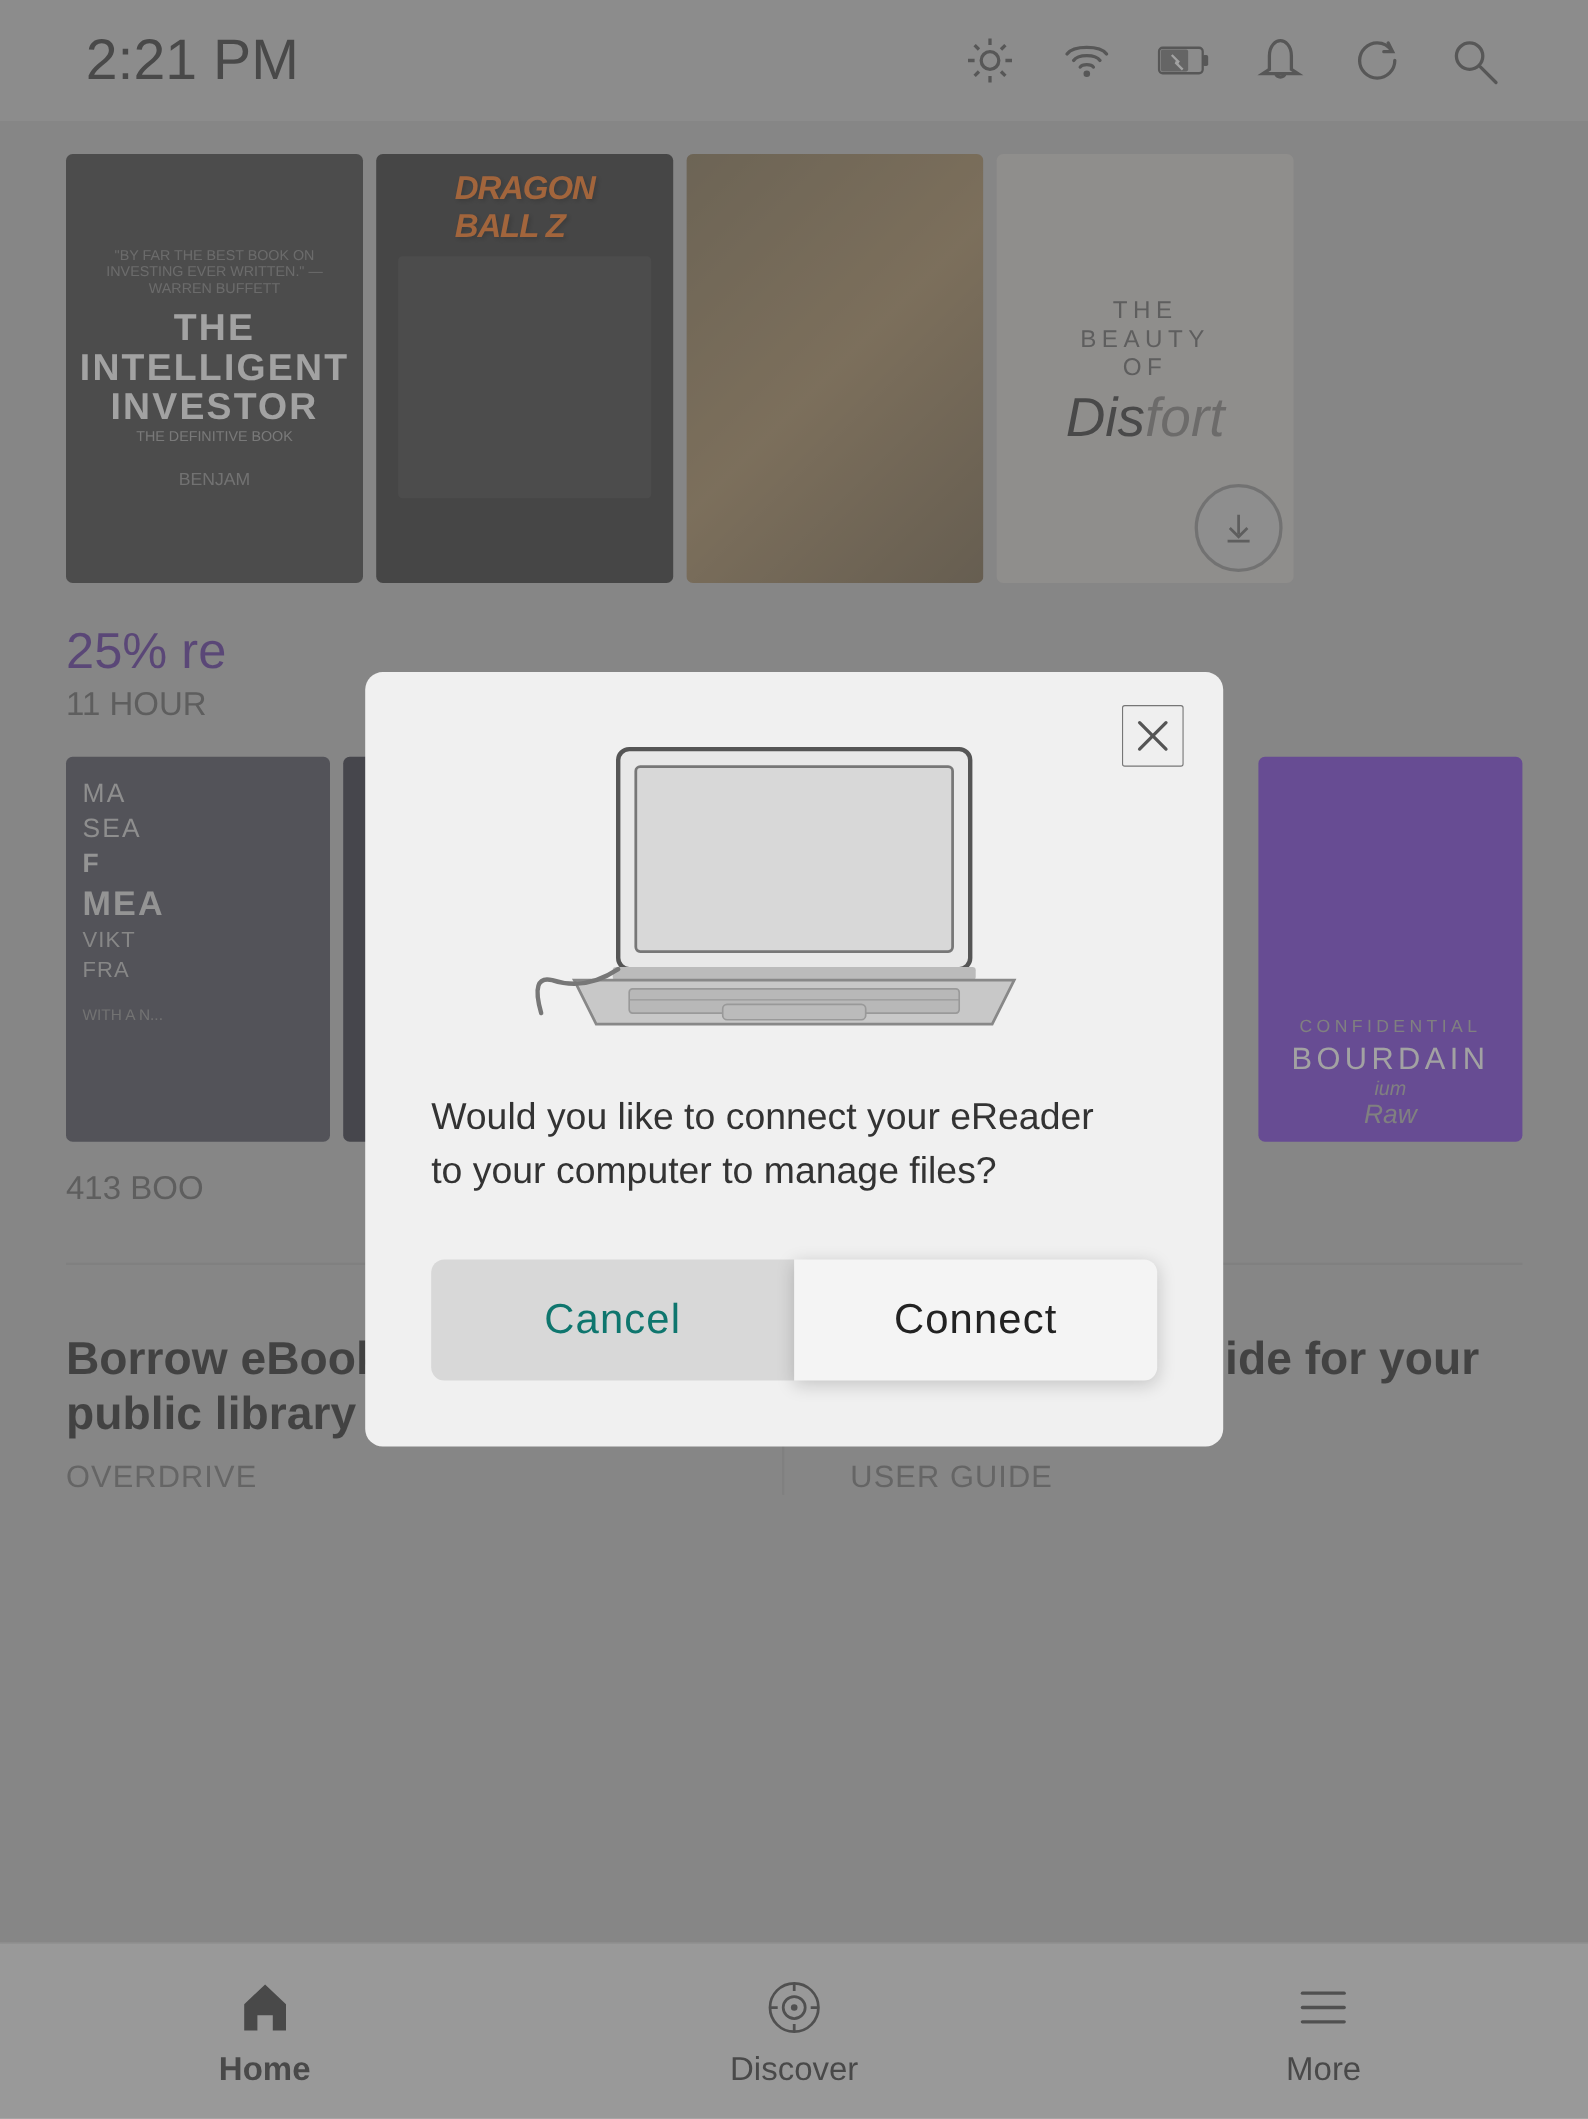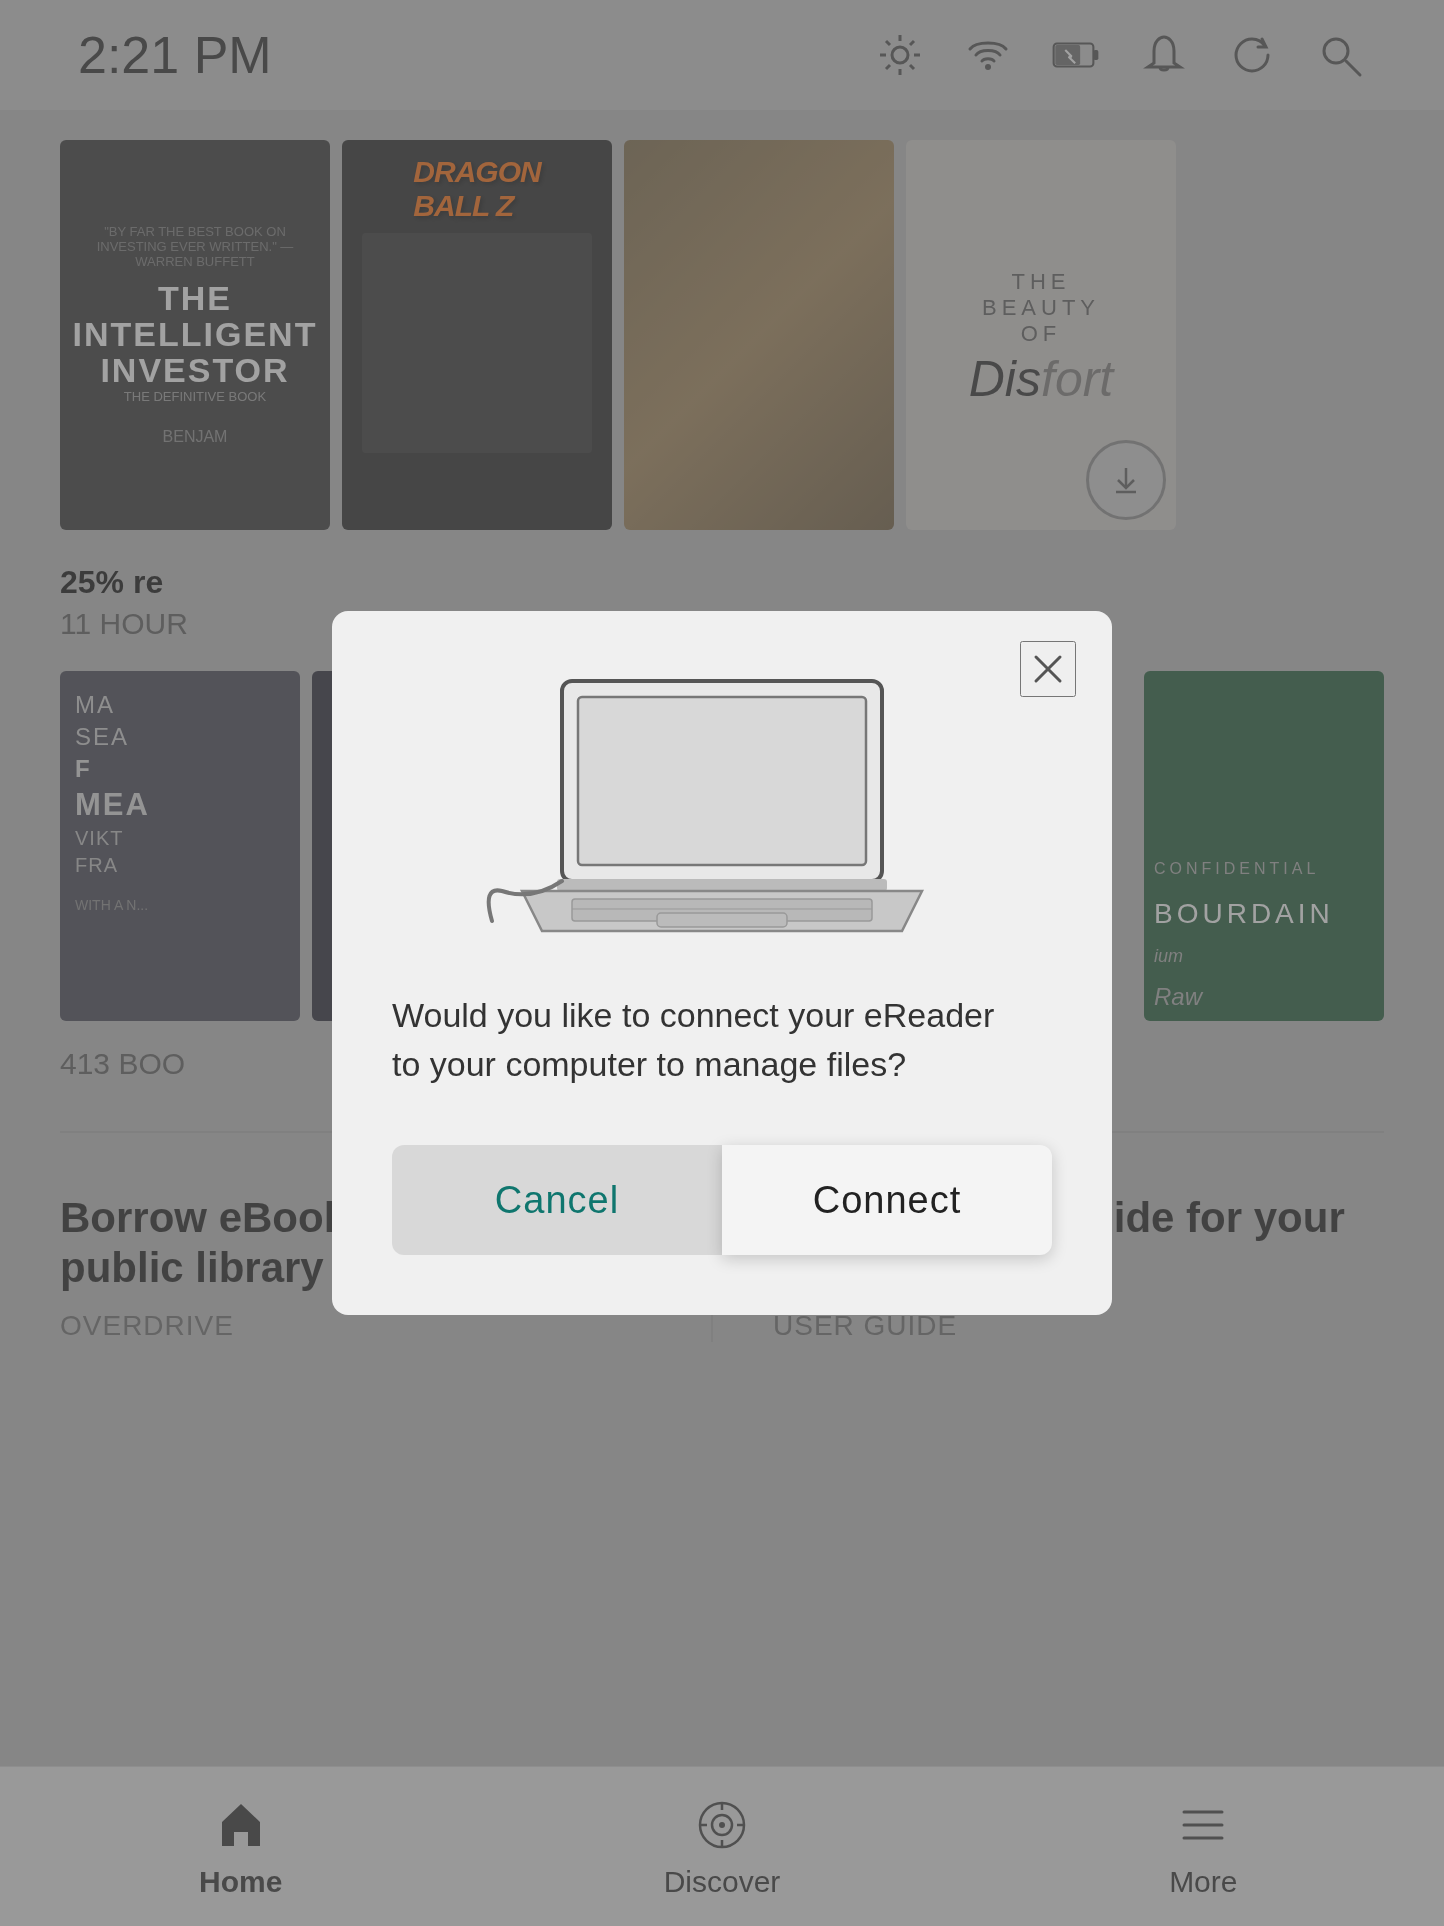--- a/index.html
+++ b/index.html
@@ -125,23 +125,23 @@
       justify-content: center;
       padding: 20px;
     }
 
     
     .book-label-section {
       padding: 24px 60px 0 60px;
     }
 
     .book-label-title {
-      font-size: 32px;
-      font-weight: 700;
-      color: #000000;
+      font-size: 46px;
+      font-weight: 400;
+      color: #4c1d95;
     }
 
     .book-label-sub {
       font-size: 30px;
       color: #555;
       margin-top: 6px;
     }
 
     
     .book-row-bottom {
@@ -158,27 +158,26 @@
       display: flex;
       flex-direction: column;
       align-items: flex-start;
       justify-content: flex-start;
       padding: 20px 15px;
     }
 
     .book-cover-bourdain {
       width: 240px;
       height: 350px;
-      background: #14532d;
-      display: flex;
-      flex-direction: column;
-      align-items: flex-start;
+      background: #6d28d9;
+      display: flex;
+      flex-direction: column;
+      align-items: center;
       justify-content: flex-end;
       padding: 10px;
-      gap: 16px;
     }
 
     .book-label-section-2 {
       padding: 20px 60px 0 60px;
     }
 
     
     .links-section {
       display: flex;
       gap: 0;

